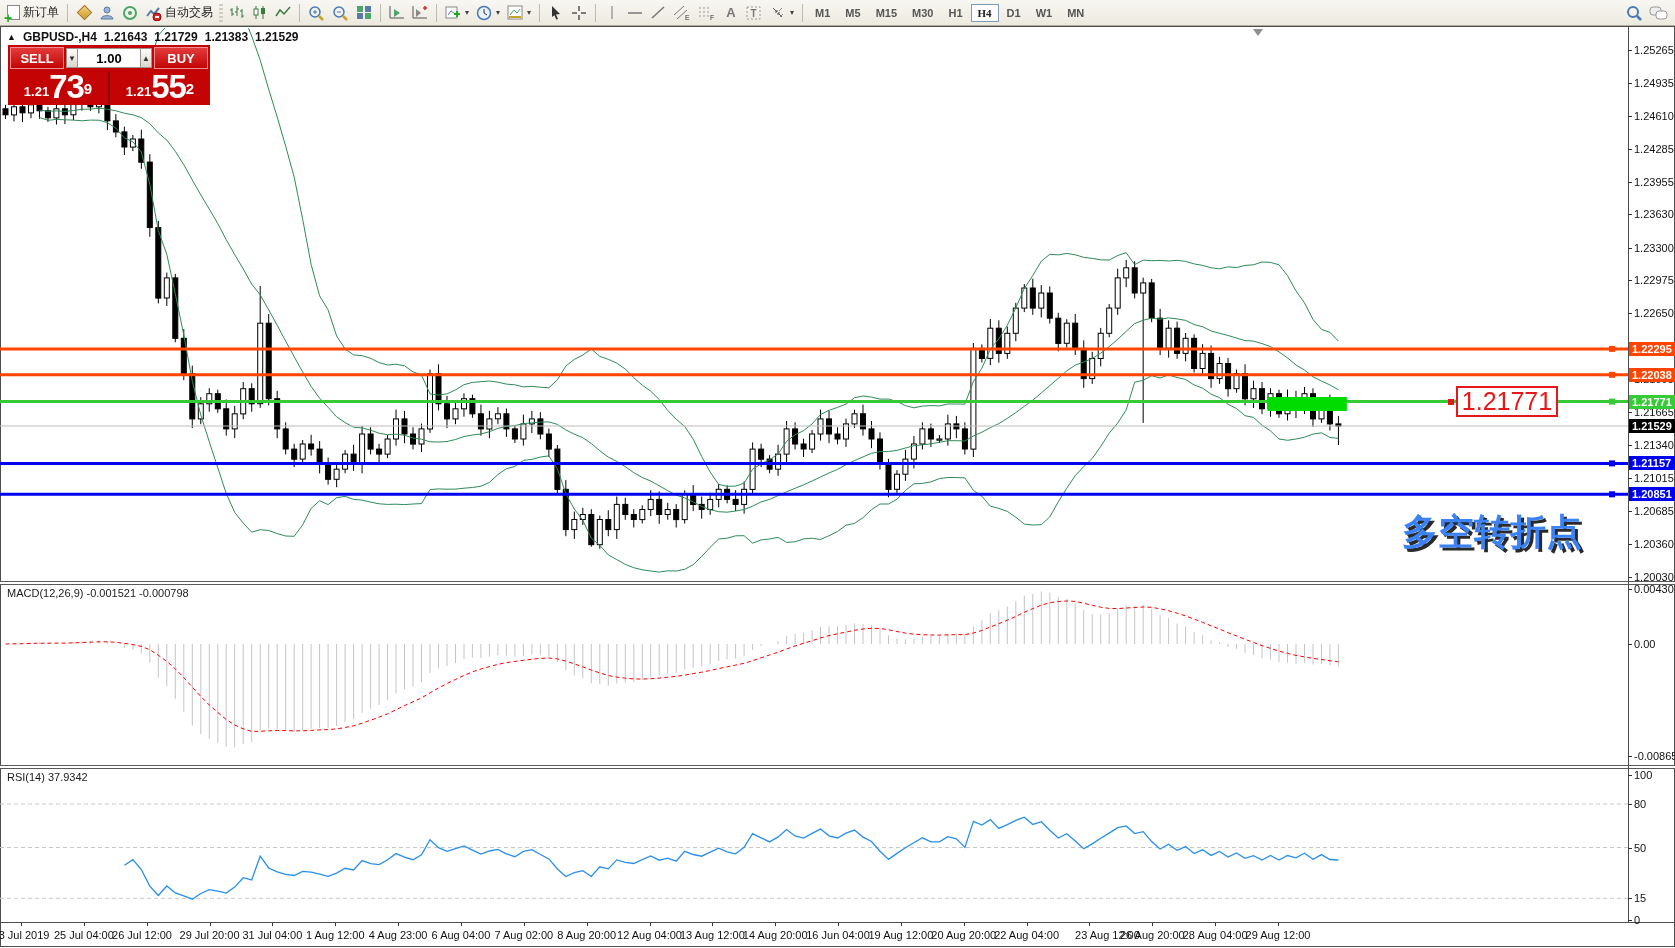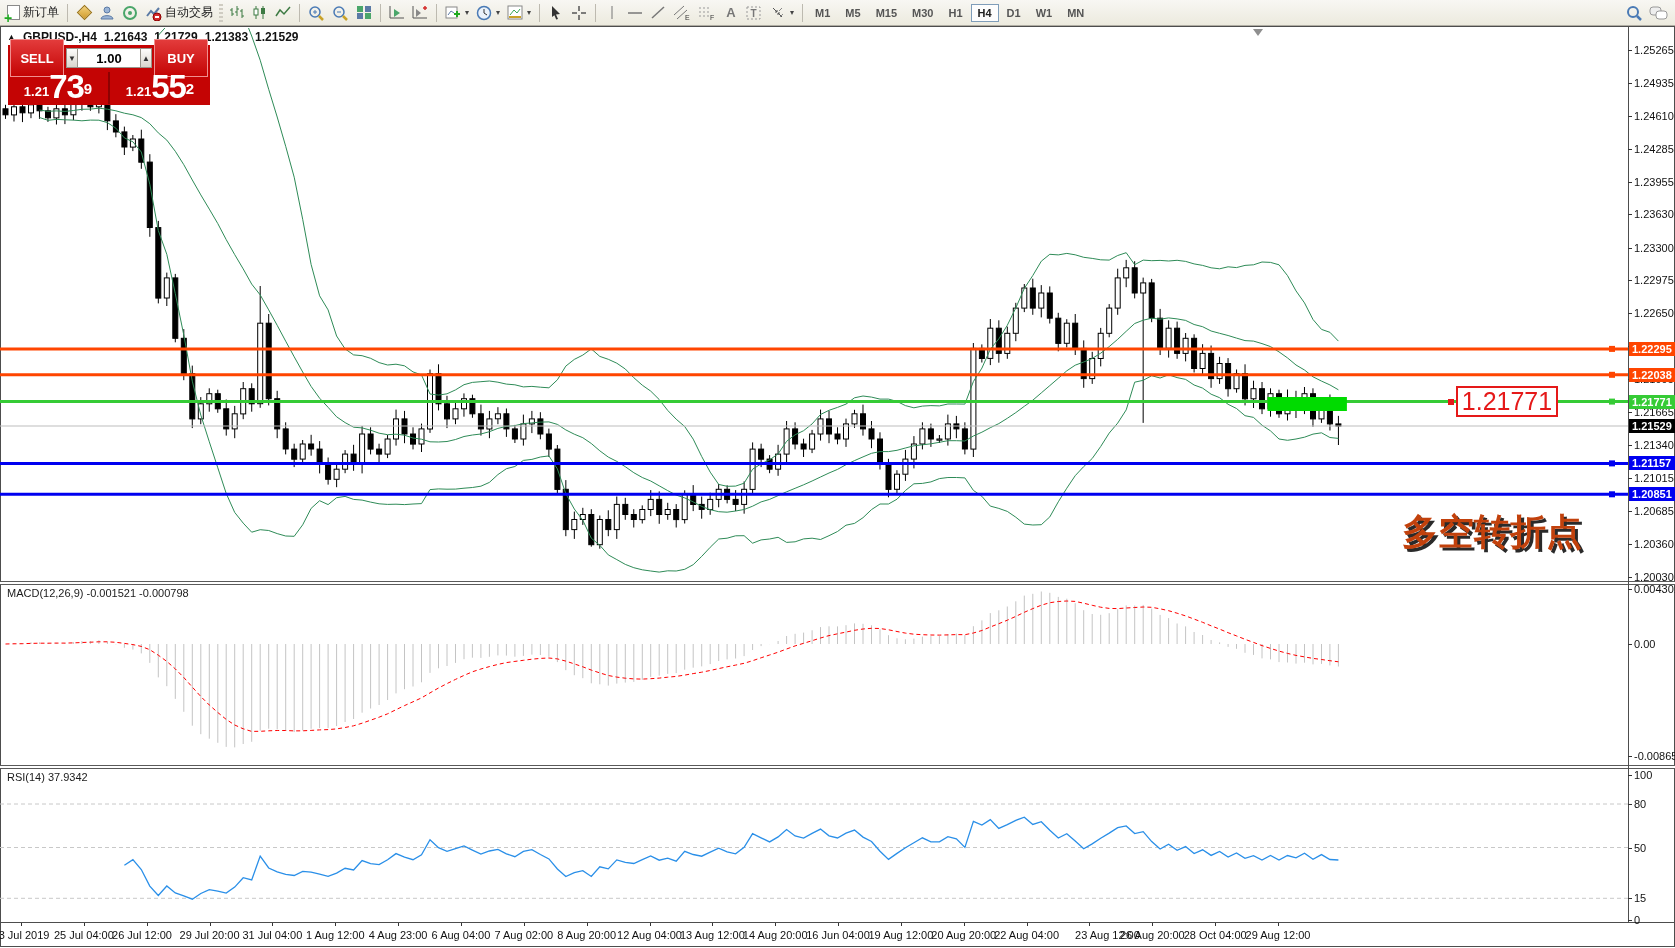--- a/index.html
+++ b/index.html
@@ -11,21 +11,21 @@
   #toolbar { position:absolute; left:0; top:0; width:1675px; height:26px;
     background:linear-gradient(#f8f7f3,#eceade); border-bottom:1px solid #b0ada3;
     display:flex; align-items:center; padding:0 4px; gap:1px; }
   .tb { height:22px; min-width:22px; display:flex; align-items:center; justify-content:center;
         padding:0 3px; color:#333; font-size:12px; gap:3px; }
   .tsep { width:1px; height:18px; background:#bdbab0; margin:0 4px; }
   .tgrip { width:4px; height:18px; margin:0 2px;
      background:repeating-linear-gradient(#cfccc2 0 2px, transparent 2px 4px); }
   .tlabel { font-size:12px; color:#222; white-space:nowrap; }
   .tf { font-size:11px; font-weight:bold; color:#555; padding:2px 6px; border:1px solid transparent; }
-  .tf.active { border:1px solid #7f9db9; background:#fdfdfd; color:#222; }
+  .tf.active { border:1px solid #7f9db9; background:#fdfdfd; color:#222;font-family:Liberation Serif, serif; }
   .caret { font-size:8px; color:#444; margin-left:1px; }
   .tb svg { display:block; }
   #tb-right { margin-left:auto; display:flex; align-items:center; }
   .doc-ic { position:relative; width:13px; height:15px; background:#fff; border:1px solid #8a8a8a; }
   .doc-ic .plus { position:absolute; left:-4px; bottom:-5px; color:#1faa1f; font-weight:bold;
                   font-size:14px; line-height:12px; text-shadow:0 0 1px #fff; }
   .diamond { width:11px; height:11px; background:linear-gradient(135deg,#f3d27a,#cf9a2b);
              border:1px solid #9a7316; transform:rotate(45deg); }
 
   
@@ -41,21 +41,21 @@
   #main-svg { top:28px; } #macd-svg { top:585px; } #rsi-svg { top:769px; }
 
   
   #symbol-bar { position:absolute; left:7px; top:30px; font-size:12px; font-weight:bold;
                 color:#111; display:flex; gap:7px; align-items:center; }
   #collapse-tri { font-size:9px; }
 
   
   #ocp { position:absolute; left:8px; top:45px; width:202px; height:60px; background:#c40404; }
   #ocp .row { position:absolute; left:0; top:0; width:202px; height:26px; display:flex; align-items:center; }
-  .ocp-btn { height:38px; margin:2px; flex:0 0 54px; background:linear-gradient(#e33b3b,#c40404);
+  .ocp-btn { height:22px; margin:2px; flex:0 0 54px; background:linear-gradient(#e33b3b,#c40404);
              border:1px solid #f08f8f; color:#fff; font-size:13px; font-weight:bold;
              display:flex; align-items:center; justify-content:center; }
   .spin { height:20px; width:16px; margin:2px 0; background:linear-gradient(#fdfdfb,#d9d6cd);
           border:1px solid #98958c; color:#333; font-size:8px; display:flex; align-items:center; justify-content:center; }
   #vol-input { height:20px; width:62px; border:1px solid #98958c; border-left:none; border-right:none;
                text-align:center; font-size:13px; font-weight:bold; font-family:"Liberation Sans",sans-serif; }
   .half { position:absolute; top:26px; height:34px; width:100px; display:flex; align-items:flex-end;
           justify-content:center; padding-bottom:3px; color:#fff; }
   #sell-half { left:0; } #buy-half { left:102px; }
   #ocp-div { position:absolute; left:100px; top:27px; width:2px; height:32px; background:#8d0202; }
@@ -75,21 +75,21 @@
   .ind-label { position:absolute; left:7px; font-size:11px; color:#1a1a1a; }
   #macd-label { top:587px; } #rsi-label { top:771px; }
 
   
   #level-flag { position:absolute; left:1456px; top:386px; width:102px; height:31px;
      border:2px solid #e51919; color:#e51919; background:#fff; font-size:25px;
      display:flex; align-items:center; justify-content:center; z-index:3; }
   #level-flag-marker { position:absolute; left:1448px; top:399px; width:6px; height:6px;
      background:#e51919; z-index:3; }
   #turning-point { position:absolute; left:1402px; top:508px; font-size:36px; font-weight:bold;
-     color:#c2410c; text-shadow:3px 3px 0 #2a2a2a; white-space:nowrap; z-index:3;
+     color:#3b82f6; text-shadow:3px 3px 0 #2a2a2a; white-space:nowrap; z-index:3;
      font-family:"Liberation Sans",sans-serif; }
   #shift-marker { position:absolute; left:1253px; top:29px; width:0; height:0;
      border-left:5px solid transparent; border-right:5px solid transparent; border-top:7px solid #8f8f8f; }
 </style>
 </head>
 <body>
 
 <div id="screen">
 
   <div id="toolbar">
@@ -922,18 +922,18 @@
       <div class="dlabel" style="left: 900.9px;">19 Aug 12:00</div>
       <div class="dmark" style="left: 963.75px;"></div>
       <div class="dlabel" style="left: 963.75px;">20 Aug 20:00</div>
       <div class="dmark" style="left: 1026.6px;"></div>
       <div class="dlabel" style="left: 1026.6px;">22 Aug 04:00</div>
       <div class="dmark" style="left: 1089.45px;"></div>
       <div class="dlabel" style="left: 1089.45px; padding-left: 36px;">23 Aug 12:00</div>
       <div class="dmark" style="left: 1152.3px;"></div>
       <div class="dlabel" style="left: 1152.3px;">26 Aug 20:00</div>
       <div class="dmark" style="left: 1215.15px;"></div>
-      <div class="dlabel" style="left: 1215.15px;">28 Oct 04:00</div>
+      <div class="dlabel" style="left: 1215.15px;">28 Aug 04:00</div>
       <div class="dmark" style="left: 1278px;"></div>
       <div class="dlabel" style="left: 1278px;">29 Aug 12:00</div>
     </div>
 
 </div>
 
 </body></html>

